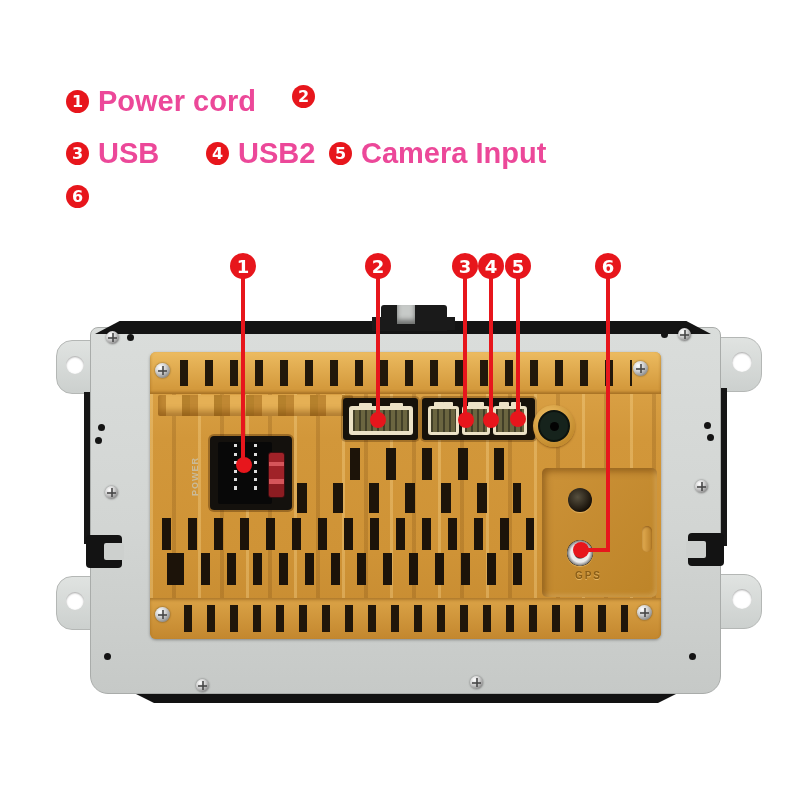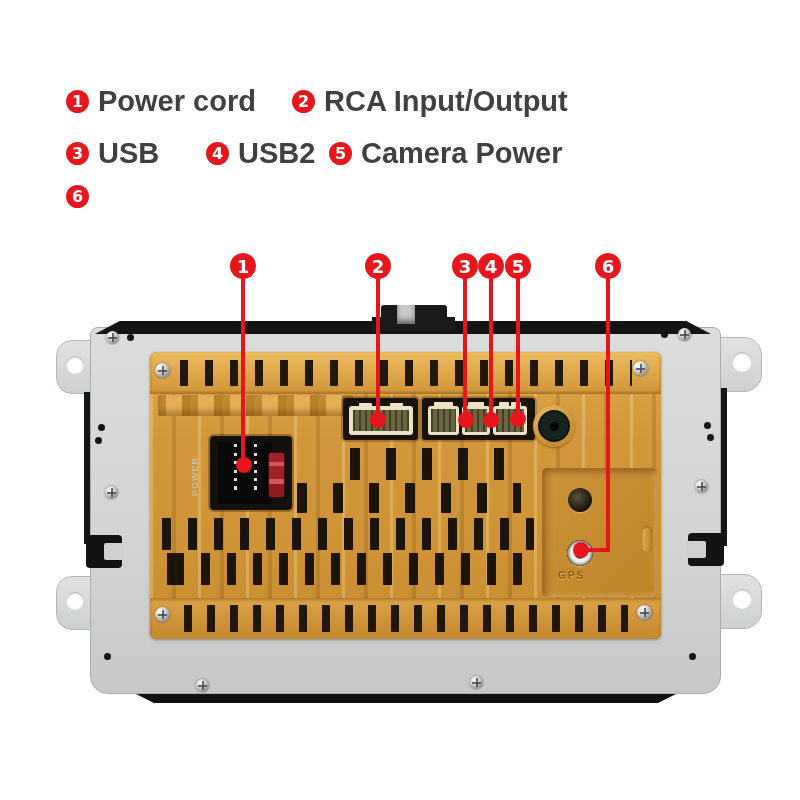--- a/index.html
+++ b/index.html
@@ -8,21 +8,21 @@
     font-family:"Liberation Sans","DejaVu Sans",sans-serif;
   }
 
   
   .lg-item{position:absolute;display:flex;align-items:center;gap:9px;}
   .lg-num{
     width:23px;height:23px;border-radius:50%;background:#e7161c;color:#fff;
     display:flex;align-items:center;justify-content:center;
     font-size:16px;font-weight:bold;font-family:"DejaVu Sans",sans-serif;flex:0 0 auto;
   }
-  .lg-label{color:#404040;font-size:29px;font-weight:bold;letter-spacing:0px;white-space:nowrap;}
+  .lg-label{color:#ec4899;font-size:29px;font-weight:bold;letter-spacing:0px;white-space:nowrap;}
 
   
   .marker{
     position:absolute;width:26px;height:26px;border-radius:50%;background:#e7161c;
     color:#fff;display:flex;align-items:center;justify-content:center;
     font-size:18px;font-weight:bold;font-family:"DejaVu Sans",sans-serif;z-index:30;
   }
   .rline{position:absolute;background:#e7161c;z-index:28;}
   .rdot{position:absolute;width:16px;height:16px;border-radius:50%;background:#e7161c;z-index:29;}
 
@@ -116,47 +116,46 @@
   .gps-rec{
     position:absolute;left:392px;top:116px;width:115px;height:129px;border-radius:5px;
     background:linear-gradient(135deg,#cc9238,#bd8428);
     box-shadow:inset 3px 3px 7px rgba(90,45,0,.5),inset -2px -2px 5px rgba(255,220,150,.4);
   }
   .gps-hole{position:absolute;left:26px;top:20px;width:24px;height:24px;border-radius:50%;
     background:radial-gradient(circle at 40% 38%,#57503f,#171008 72%);box-shadow:0 1px 1px rgba(255,215,140,.5);}
   .gps-conn{position:absolute;left:25px;top:72px;width:26px;height:26px;border-radius:50%;
     background:radial-gradient(circle,#1c1c1c 0 26%,#ececec 34% 50%,#bdbdbd 58%,#7a7a7a 68%,#2e2e2e 70%);
     box-shadow:0 1px 1px rgba(255,215,140,.45);}
-  .gps-text{position:absolute;left:16px;top:102px;width:44px;text-align:left;
+  .gps-text{position:absolute;left:16px;top:102px;width:44px;text-align:right;
     font-size:10px;font-weight:bold;color:#8a5e18;letter-spacing:2px;text-shadow:0 1px 0 rgba(255,215,140,.55);}
   .gps-notch{position:absolute;left:100px;top:58px;width:10px;height:26px;border-radius:6px;
     background:linear-gradient(90deg,#e3ad52,#b9802a);box-shadow:inset 0 1px 2px rgba(90,45,0,.5);}
 </style>
 </head>
 <body>
 
 <div class="lg-item" style="left:66px;top:85px;">
   <span class="lg-num">1</span>
   <span class="lg-label">Power cord</span>
 </div>
 <div class="lg-item" style="left:292px;top:85px;">
   <span class="lg-num">2</span>
-  <span class="lg-label">RCA Input/Output</span>
 </div>
 <div class="lg-item" style="left:66px;top:137px;">
   <span class="lg-num">3</span>
   <span class="lg-label">USB</span>
 </div>
 <div class="lg-item" style="left:206px;top:137px;">
   <span class="lg-num">4</span>
   <span class="lg-label">USB2</span>
 </div>
 <div class="lg-item" style="left:329px;top:137px;">
   <span class="lg-num">5</span>
-  <span class="lg-label">Camera Power</span>
+  <span class="lg-label">Camera Input</span>
 </div>
 <div class="lg-item" style="left:66px;top:185px;">
   <span class="lg-num">6</span>
 </div>
 
 <div class="ear" style="left:56px;top:340px;width:38px;height:52px;border-radius:16px 0 0 16px;">
   <span class="hole" style="left:9px;top:15px;width:18px;height:18px;"></span>
 </div>
 <div class="ear" style="left:56px;top:576px;width:38px;height:52px;border-radius:16px 0 0 16px;">
   <span class="hole" style="left:9px;top:15px;width:18px;height:18px;"></span>

